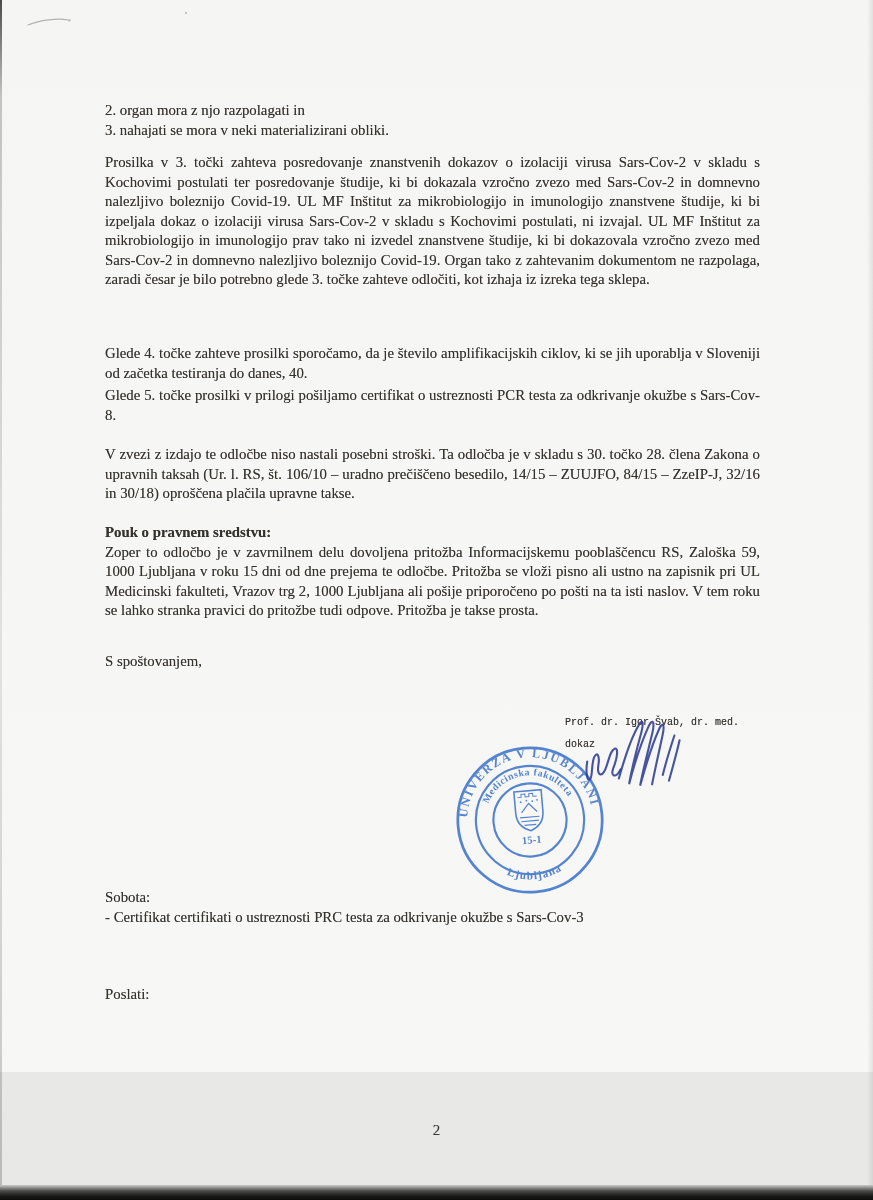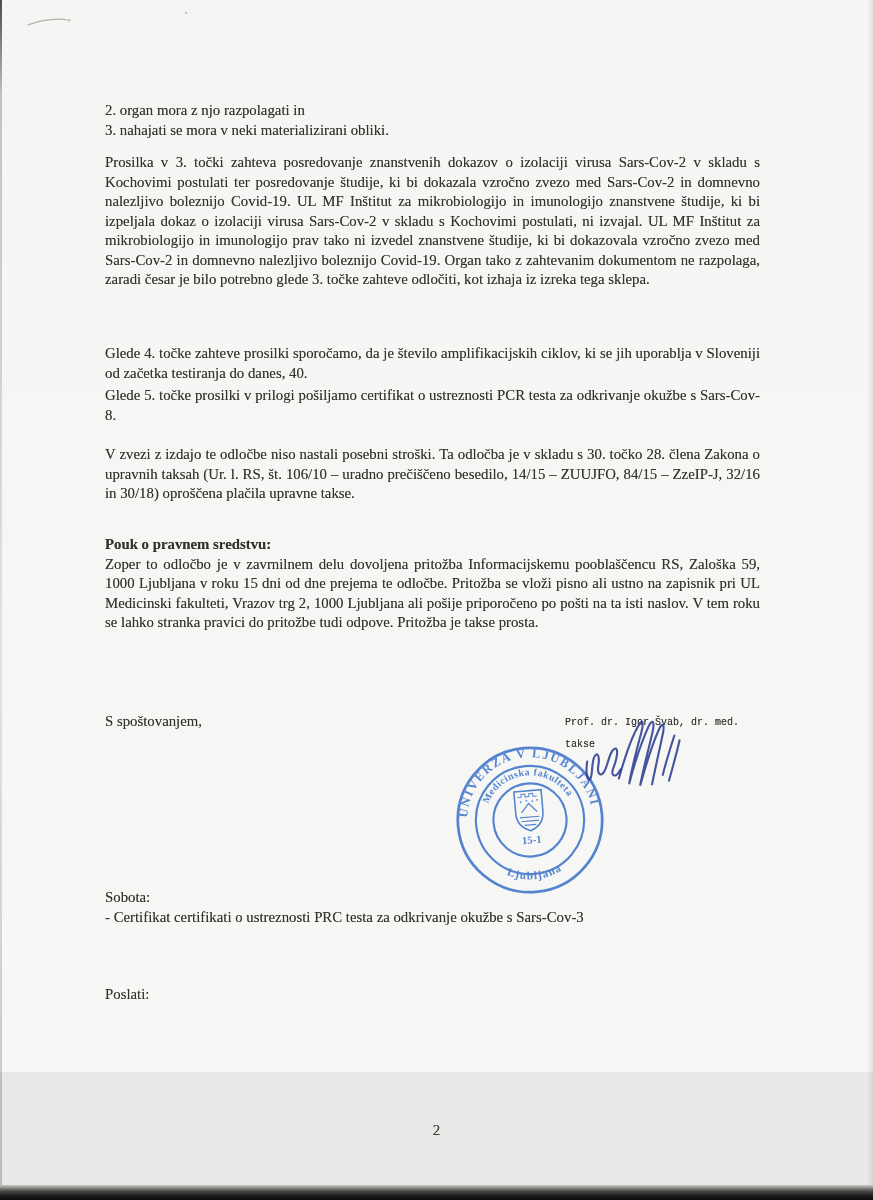--- a/index.html
+++ b/index.html
@@ -33,21 +33,21 @@
     position:absolute;left:0;top:1185px;width:873px;height:15px;
     background:linear-gradient(180deg,#c9c9c6 0%,#4a4a48 40%,#181816 75%,#0d0d0c 100%);
   }
   .txt{
     position:absolute;left:105px;width:655px;
     color:var(--ink);
     font-size:14.8px;line-height:19.5px;
     text-shadow:0 0 .5px rgba(60,56,50,.55);
   }
   .just{text-align:justify;}
-  .bold{font-weight:bold;margin-top:12px;}
+  .bold{font-weight:bold;}
   .sig-block{position:absolute;left:565px;top:712px;width:200px;color:var(--ink);
     font-size:10px;line-height:21.5px;text-shadow:0 0 .5px rgba(60,56,50,.55);font-family:Liberation Mono, monospace;}
   .stamp{
     position:absolute;left:452px;top:742px;width:156px;height:156px;
     filter:blur(.3px);opacity:.9;
   }
   .stamp circle, .stamp .ln{stroke:var(--stamp-blue);fill:none;}
   .stamp text{fill:var(--stamp-blue);font-family:"Liberation Serif",serif;font-weight:bold;}
   .stamp .dot{fill:var(--stamp-blue);stroke:none;}
   .signature{position:absolute;left:578px;top:712px;width:108px;height:84px;}
@@ -79,25 +79,25 @@
 
   <p class="txt just" style="top:386px">Glede 5. točke prosilki v prilogi pošiljamo certifikat o ustreznosti PCR testa za odkrivanje okužbe s Sars-Cov-8.</p>
 
   <p class="txt just" style="top:445px">V zvezi z izdajo te odločbe niso nastali posebni stroški. Ta odločba je v skladu s 30. točko 28. člena Zakona o upravnih taksah (Ur. l. RS, št. 106/10 – uradno prečiščeno besedilo, 14/15 – ZUUJFO, 84/15 – ZzeIP-J, 32/16 in 30/18) oproščena plačila upravne takse.</p>
 
   <div class="txt" style="top:523px">
     <div class="bold">Pouk o pravnem sredstvu:</div>
     <p class="just">Zoper to odločbo je v zavrnilnem delu dovoljena pritožba Informacijskemu pooblaščencu RS, Zaloška 59, 1000 Ljubljana v roku 15 dni od dne prejema te odločbe. Pritožba se vloži pisno ali ustno na zapisnik pri UL Medicinski fakulteti, Vrazov trg 2, 1000 Ljubljana ali pošije priporočeno po pošti na ta isti naslov. V tem roku se lahko stranka pravici do pritožbe tudi odpove. Pritožba je takse prosta.</p>
   </div>
 
-  <div class="txt" style="top:712px">S spoštovanjem,</div>
+  <div class="txt" style="top:652px">S spoštovanjem,</div>
 
   <div class="sig-block">
     <div>Prof. dr. Igor Švab, dr. med.</div>
-    <div>takse</div>
+    <div>dokaz</div>
   </div>
 
   <svg class="stamp" viewBox="0 0 160 160">
     <g transform="rotate(-5 80 80)">
       <circle cx="80" cy="80" r="74" stroke-width="2.8"></circle>
       <circle cx="80" cy="80" r="55.5" stroke-width="2.2"></circle>
       <circle cx="80" cy="80" r="37.5" stroke-width="2.2"></circle>
       <defs>
         <path id="arc-top" d="M 16.5,68.8 A 64.5,64.5 0 0 1 143.5,68.8"></path>
         <path id="arc-mid" d="M 35.6,68.1 A 46,46 0 0 1 124.4,68.1"></path>

